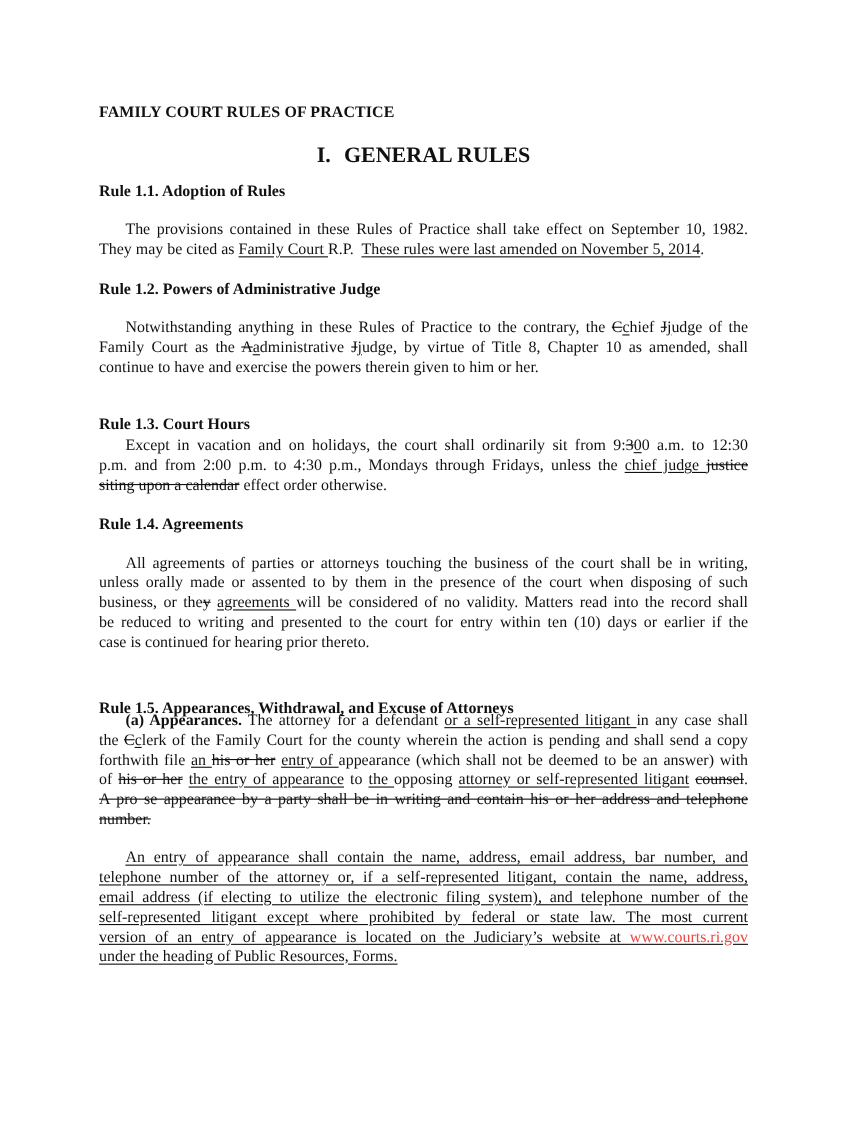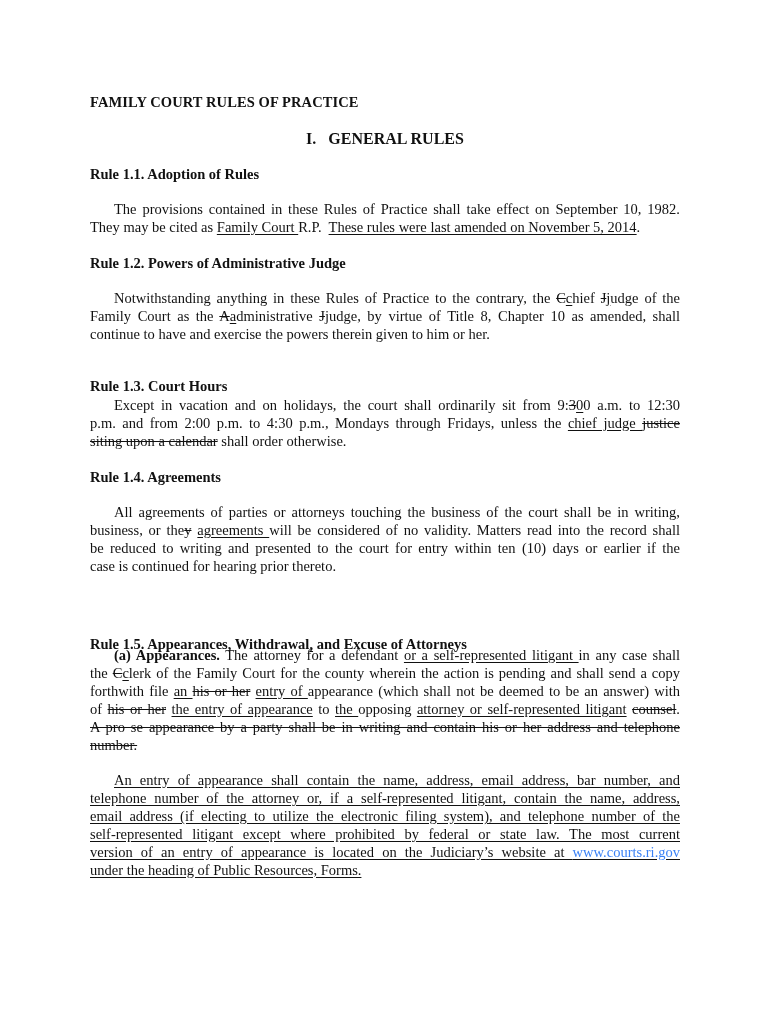--- a/index.html
+++ b/index.html
@@ -7,36 +7,36 @@
       width: 770px; height: 1024px; position: relative; overflow: hidden;
       font-family: "Liberation Serif", serif; color: #111111;
     }
     .page { position: absolute; left: 90px; top: 0; width: 590px; }
     .title {
       position: absolute; top: 94px; left: 0; width: 590px; text-align: left;
       font-weight: bold; font-size: 14.5px; letter-spacing: 0.1px;
     }
     .subtitle {
       position: absolute; top: 130px; left: 0; width: 590px; text-align: center;
-      font-weight: bold; font-size: 16px;
+      font-weight: bold; font-size: 20px;
     }
     .subtitle .num { margin-right: 12px; }
     .rule-head {
       position: absolute; left: 0; font-weight: bold; font-size: 14.5px;
     }
     .para {
       position: absolute; left: 0; width: 590px; font-size: 14.5px;
       line-height: 17.9px; text-align: justify; text-indent: 24px;
     }
     .para .line { display: block; text-align: justify; text-align-last: justify; text-indent: 0; white-space: nowrap; }
     .para .line.first { padding-left: 24px; }
     .para .line.last { text-align-last: left; }
     .ins { text-decoration: underline; text-underline-offset: 2px; }
     .del { text-decoration: line-through; }
-    .link { color: #3b82f6; }
+    .link { color: #ef4444; }
     .b { font-weight: bold; }
   </style>
 </head>
 <body>
 
 <div class="page">
 
   <div class="title">FAMILY COURT RULES OF PRACTICE</div>
   <div class="subtitle">
     <span class="num">I.</span><span>GENERAL RULES</span>
@@ -52,26 +52,27 @@
   <div class="para" style="top:290px">
     <span class="line first"><span>Notwithstanding anything in these Rules of Practice to the contrary, the </span><span class="del">C</span><span class="ins">c</span><span>hief </span><span class="del">J</span><span class="ins">j</span><span>udge of the</span></span>
     <span class="line"><span>Family Court as the </span><span class="del">A</span><span class="ins">a</span><span>dministrative </span><span class="del">J</span><span class="ins">j</span><span>udge, by virtue of Title 8, Chapter 10 as amended, shall</span></span>
     <span class="line last">continue to have and exercise the powers therein given to him or her.</span>
   </div>
 
   <div class="rule-head" style="top:378px">Rule 1.3. Court Hours</div>
   <div class="para" style="top:397px">
     <span class="line first"><span>Except in vacation and on holidays, the court shall ordinarily sit from 9:</span><span class="del">3</span><span class="ins">0</span><span>0 a.m. to 12:30</span></span>
     <span class="line"><span>p.m. and from 2:00 p.m. to 4:30 p.m., Mondays through Fridays, unless the </span><span class="ins">chief judge </span><span class="del">justice</span></span>
-    <span class="line last"><span class="del">siting upon a calendar</span><span> shall order otherwise.</span></span>
+    <span class="line last"><span class="del">siting upon a calendar</span><span> effect order otherwise.</span></span>
   </div>
 
   <div class="rule-head" style="top:469px">Rule 1.4. Agreements</div>
   <div class="para" style="top:504px">
     <span class="line first">All agreements of parties or attorneys touching the business of the court shall be in writing,</span>
+    <span class="line">unless orally made or assented to by them in the presence of the court when disposing of such</span>
     <span class="line"><span>business, or the</span><span class="del">y</span><span style="white-space:pre"> </span><span class="ins">agreements </span><span>will be considered of no validity. Matters read into the record shall</span></span>
     <span class="line">be reduced to writing and presented to the court for entry within ten (10) days or earlier if the</span>
     <span class="line last">case is continued for hearing prior thereto.</span>
   </div>
 
   <div class="rule-head" style="top:636px"><span>Rule 1.5. Appearances, Withdrawal</span><span class="ins">,</span><span> and Excuse of Attorneys</span></div>
   <div class="para" style="top:647px">
     <span class="line first"><span class="b">(a) Appearances.</span><span> The attorney for a defendant </span><span class="ins">or a self-represented litigant </span><span>in any case shall</span></span>
     <span class="line"><span>the </span><span class="del">C</span><span class="ins">c</span><span>lerk of the Family Court for the county wherein the action is pending and shall send a copy</span></span>
     <span class="line"><span>forthwith file </span><span class="ins">an </span><span class="del">his or her</span><span style="white-space:pre"> </span><span class="ins">entry of </span><span>appearance (which shall not be deemed to be an answer) with</span></span>

